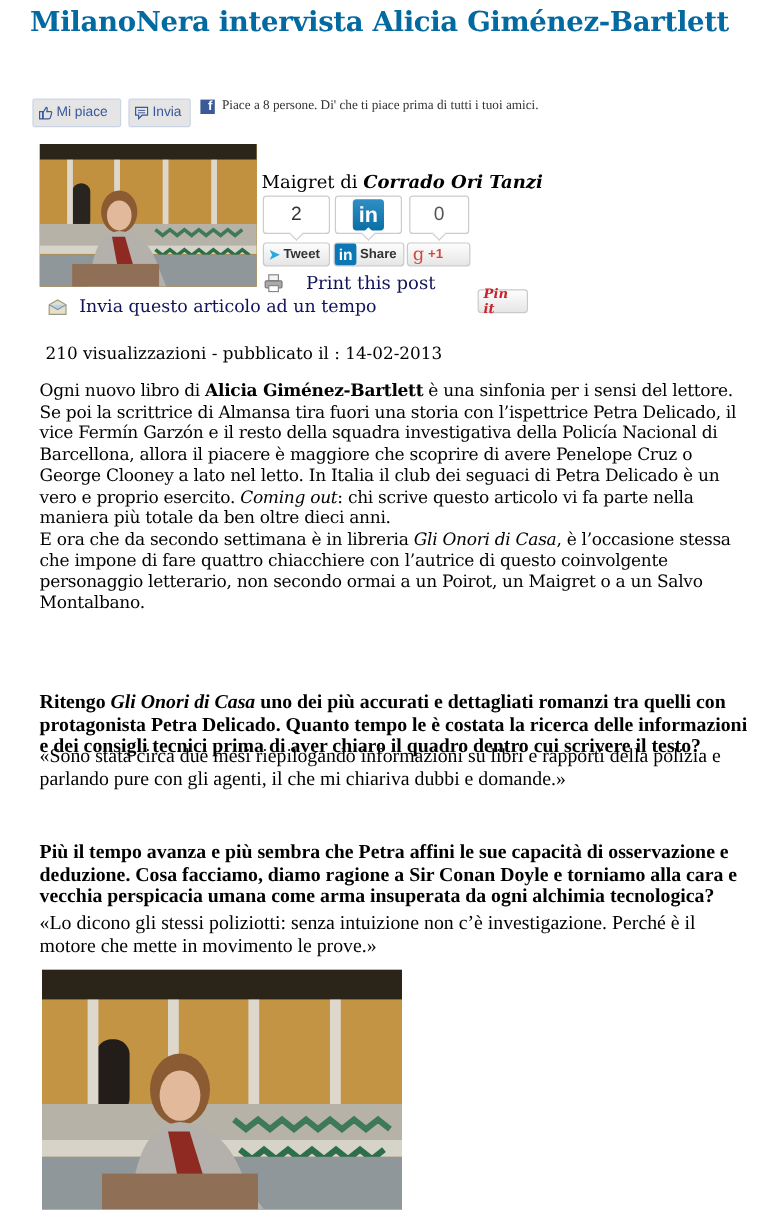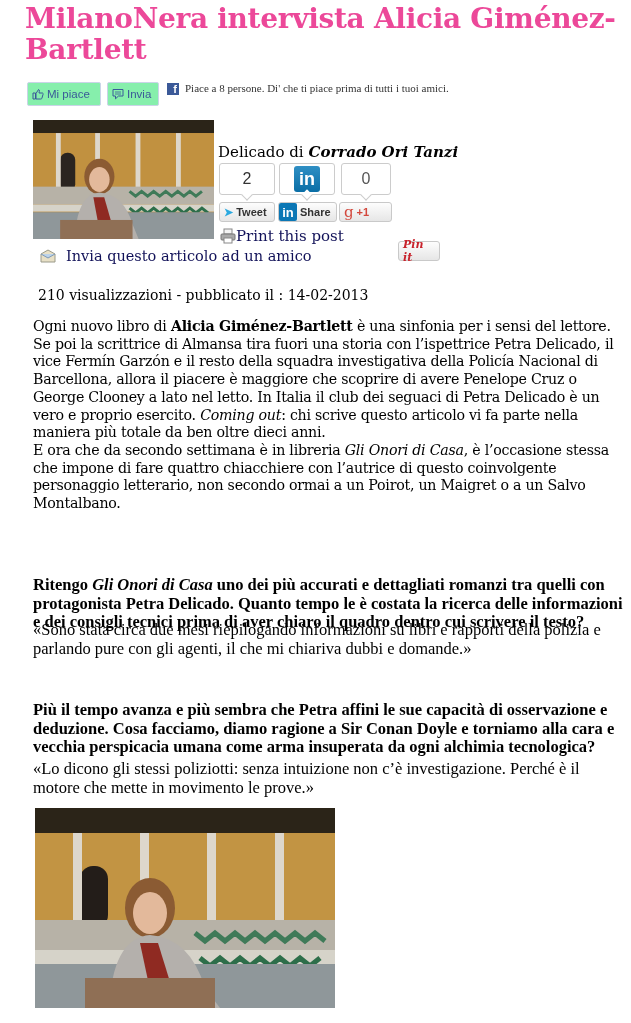--- a/index.html
+++ b/index.html
@@ -4,27 +4,27 @@
 <style>
   * { box-sizing: border-box; }
   html, body { margin: 0; padding: 0; background: #ffffff; }
   body {
     width: 631px; height: 1023px; overflow: hidden; position: relative;
     font-family: "DejaVu Serif", "Liberation Serif", serif; color: #000;
   }
   .title {
     position: absolute; left: 25px; top: 3px; width: 600px; margin: 0;
     font-family: "DejaVu Serif", serif; font-weight: bold;
-    font-size: 28px; line-height: 31px; color: #ec4899; letter-spacing: -0.3px;
+    font-size: 23px; line-height: 31px; color: #0369a1; letter-spacing: -0.3px;
   }
   
   .fb-bar { position: absolute; left: 27px; top: 82px; height: 32px; }
   .fb-btn {
     position: absolute; top: 0; height: 24px;
-    background: #86efac; border: 1px solid #cad4e7; border-radius: 2px;
+    background: #e5e5e5; border: 1px solid #cad4e7; border-radius: 2px;
     font-family: "Liberation Sans", sans-serif; font-size: 11.5px; color: #3b5998;
     display: flex; align-items: center; padding: 0 5px 0 4px; gap: 3px;
   }
   .fb-like { left: 0; width: 74px; }
   .fb-send { left: 80px; width: 52px; }
   .fb-icon { width: 12px; height: 12px; display: inline-block; }
   .fb-logo {
     position: absolute; left: 140px; top: 1px; width: 12px; height: 12px;
     background: #3b5998; color: #fff; font-family: "Liberation Sans", sans-serif;
     font-weight: bold; font-size: 11px; line-height: 13px; text-align: right; padding-right: 2px;
@@ -75,21 +75,21 @@
   .b-share { left: 278px; width: 59px; padding-left: 0; }
   .b-gp { left: 339px; width: 53px; color: #d3483d; }
   .b-pin { left: 398px; width: 42px; top: 201px; color: #c8232c; font-family: "DejaVu Serif", serif; font-style: italic; font-size: 11px; justify-content: center; margin-top: 40px; }
   .tw-bird { color: #2aa9e0; font-size: 11px; }
   .li-small {
     display: inline-block; width: 18px; height: 18px; background: #0b77b5; color: #fff;
     font-weight: bold; font-size: 13px; line-height: 19px; text-align: center; border-radius: 2px;
   }
   .gp-g { font-family: "DejaVu Serif", serif; font-size: 15px; color: #d3483d; font-weight: normal; }
   .print {
-    position: absolute; left: 220px; top: 227px; display: flex; align-items: center; gap: 0;
+    position: absolute; left: 220px; top: 227px; display: flex; align-items: center; gap: 19px;
   }
   .print span.txt { font-size: 15px; color: #121259; font-family: "DejaVu Serif", serif; }
   .mail {
     position: absolute; left: 40px; top: 248px; display: flex; align-items: center; gap: 10px;
   }
   .mail span.txt { font-size: 14.5px; color: #121259; font-family: "DejaVu Serif", serif; }
   .meta {
     position: absolute; left: 38px; top: 287px; font-size: 14px; font-family: "DejaVu Serif", serif;
   }
   .meta b { font-weight: normal; margin-top: 32px; }
@@ -150,21 +150,21 @@
     <rect x="0" y="155" width="300" height="45" fill="#8f979a"></rect>
     <ellipse cx="110" cy="95" rx="25" ry="30" fill="#8b5b33"></ellipse>
     <ellipse cx="110" cy="100" rx="17" ry="21" fill="#e3b99b"></ellipse>
     <path d="M70 190 Q75 125 110 122 Q150 125 165 175 L175 200 H65z" fill="#b4b0ac"></path>
     <path d="M100 130 L118 130 L135 190 L112 195z" fill="#8f2a22"></path>
     <rect x="45" y="168" width="120" height="32" fill="#8f6f55"></rect>
   </svg>
 </div>
 
 <div class="byline">
-  <span>Delicado di</span>
+  <span>Maigret di</span>
   <b>Corrado Ori Tanzi</b>
 </div>
 
 <div class="counter c-tweet">2</div>
 <div class="counter c-li">
   <span class="li-big">in</span>
 </div>
 <div class="counter c-gp">0</div>
 
 <div class="sbtn b-tweet">
@@ -188,21 +188,21 @@
     <rect x="4" y="10" width="8" height="5" fill="#fff" stroke="#888"></rect>
   </svg>
   <span class="txt">Print this post</span>
 </div>
 
 <div class="mail">
   <svg width="16" height="14" viewBox="0 0 16 14">
     <path d="M1 5 L8 1 L15 5 V13 H1z" fill="#e8e0c6" stroke="#9a9a8a"></path>
     <path d="M1 5 L8 9 L15 5" fill="#bcd3ea" stroke="#7d98b5"></path>
   </svg>
-  <span class="txt">Invia questo articolo ad un amico</span>
+  <span class="txt">Invia questo articolo ad un tempo</span>
 </div>
 
 <div class="meta">
   <span>210 visualizzazioni - pubblicato il :</span>
   <b>14-02-2013</b>
 </div>
 
 <div class="article intro">
   <span>Ogni nuovo libro di </span><b>Alicia Giménez-Bartlett</b><span> è una sinfonia per i sensi del lettore. Se poi la scrittrice di Almansa tira fuori una storia con l’ispettrice Petra Delicado, il vice Fermín Garzón e il resto della squadra investigativa della Policía Nacional di Barcellona, allora il piacere è maggiore che scoprire di avere Penelope Cruz o George Clooney a lato nel letto. In Italia il club dei seguaci di Petra Delicado è un vero e proprio esercito. </span><i>Coming out</i><span>: chi scrive questo articolo vi fa parte nella maniera più totale da ben oltre dieci anni.</span><br>
   <span>E ora che da secondo settimana è in libreria </span><i>Gli Onori di Casa</i><span>, è l’occasione stessa che impone di fare quattro chiacchiere con l’autrice di questo coinvolgente personaggio letterario, non secondo ormai a un Poirot, un Maigret o a un Salvo Montalbano.</span>

